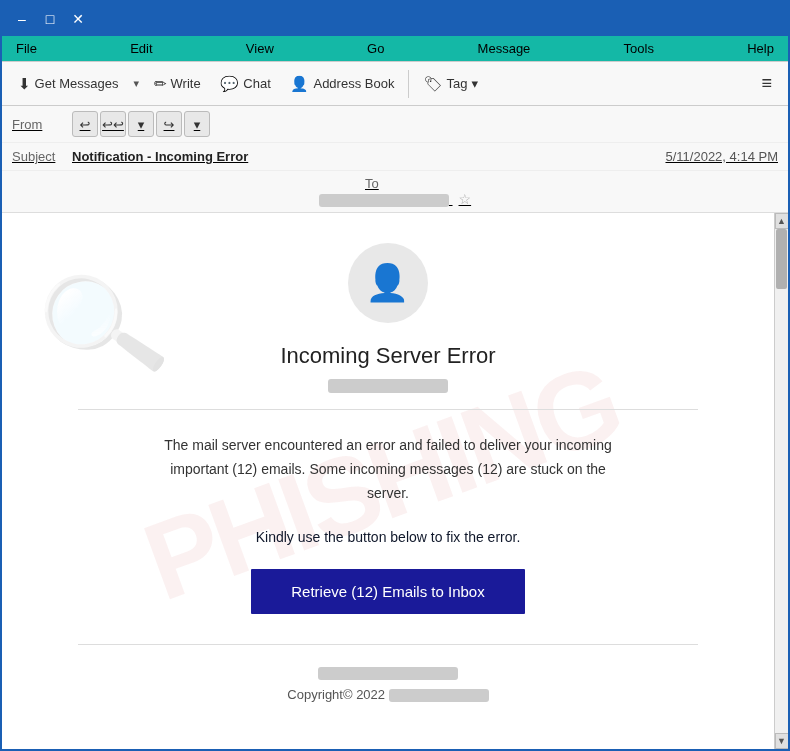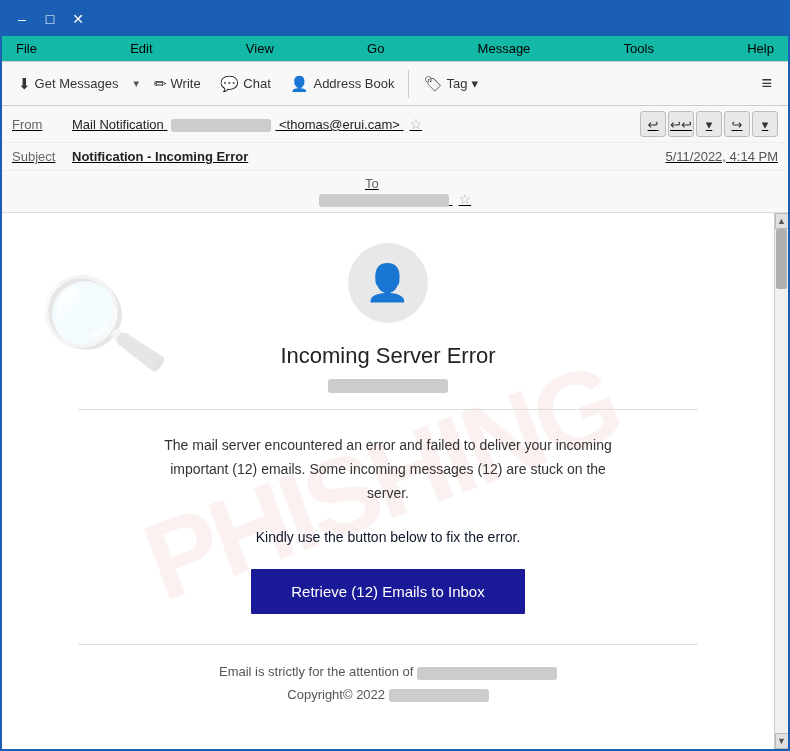--- a/index.html
+++ b/index.html
@@ -453,26 +453,20 @@
     <span>▾</span>
   </button>
 
   <div class="toolbar-spacer"></div>
   <button class="hamburger-btn">≡</button>
 </div>
 
 <div class="email-header">
   <div class="email-header-row">
     <span class="email-label">From</span>
-    <span class="email-value">
-      <span>Mail Notification</span>
-      <span class="email-from-blurred"></span>
-      <span>&lt;thomas@erui.cam&gt;</span>
-      <span class="star-icon">☆</span>
-    </span>
     <div class="nav-btns">
       <button class="nav-btn">↩</button>
       <button class="nav-btn">↩↩</button>
       <button class="nav-btn">▾</button>
       <button class="nav-btn">↪</button>
       <button class="nav-btn">▾</button>
     </div>
   </div>
   <div class="email-header-row">
     <span class="email-label">Subject</span>
@@ -516,21 +510,20 @@
         server.
       </div>
 
       <div class="email-cta-text">Kindly use the button below to fix the error.</div>
 
       <button class="retrieve-btn">Retrieve (12) Emails to Inbox</button>
 
       <hr class="email-divider">
 
       <div class="email-footer">
-        <span>Email is strictly for the attention of</span>
         <span class="footer-blurred"></span>
         <br>
         <span>Copyright© 2022</span>
         <span class="footer-blurred2"></span>
       </div>
 
     </div>
   </div>
 
   <div class="scrollbar">

